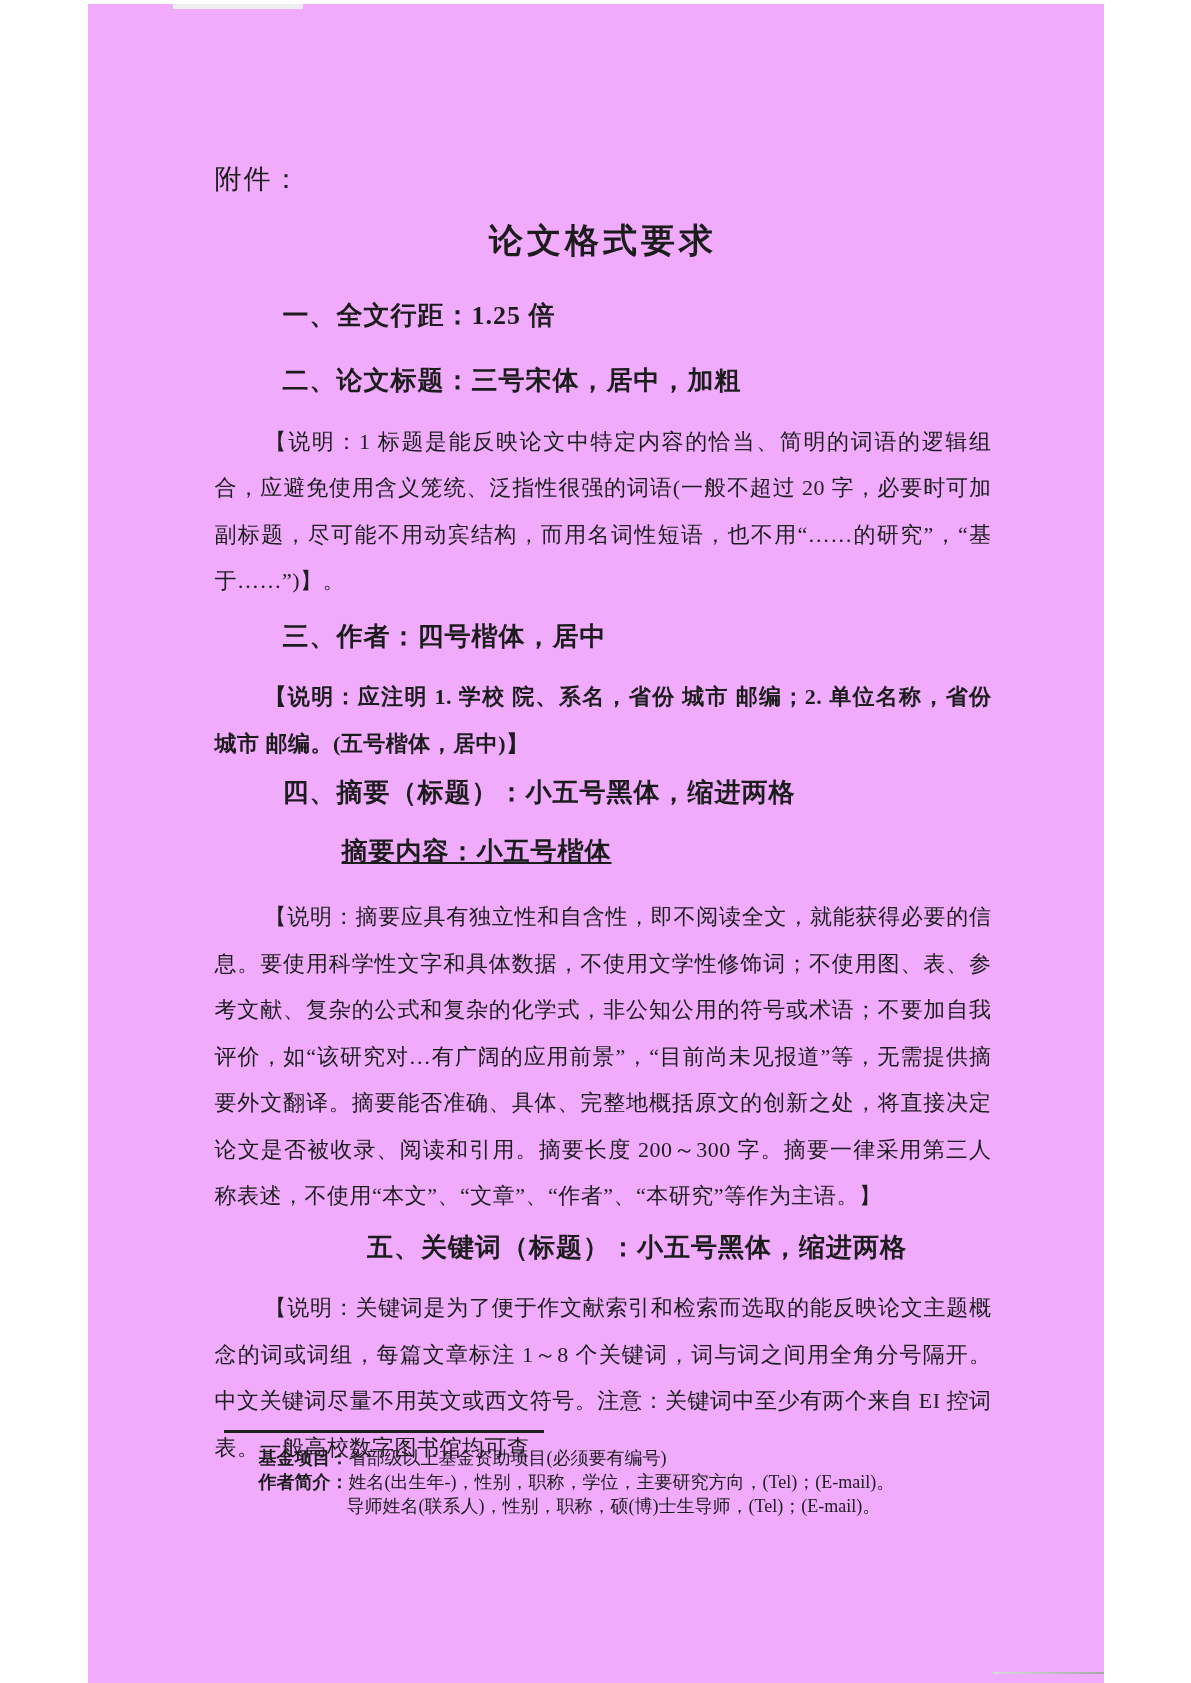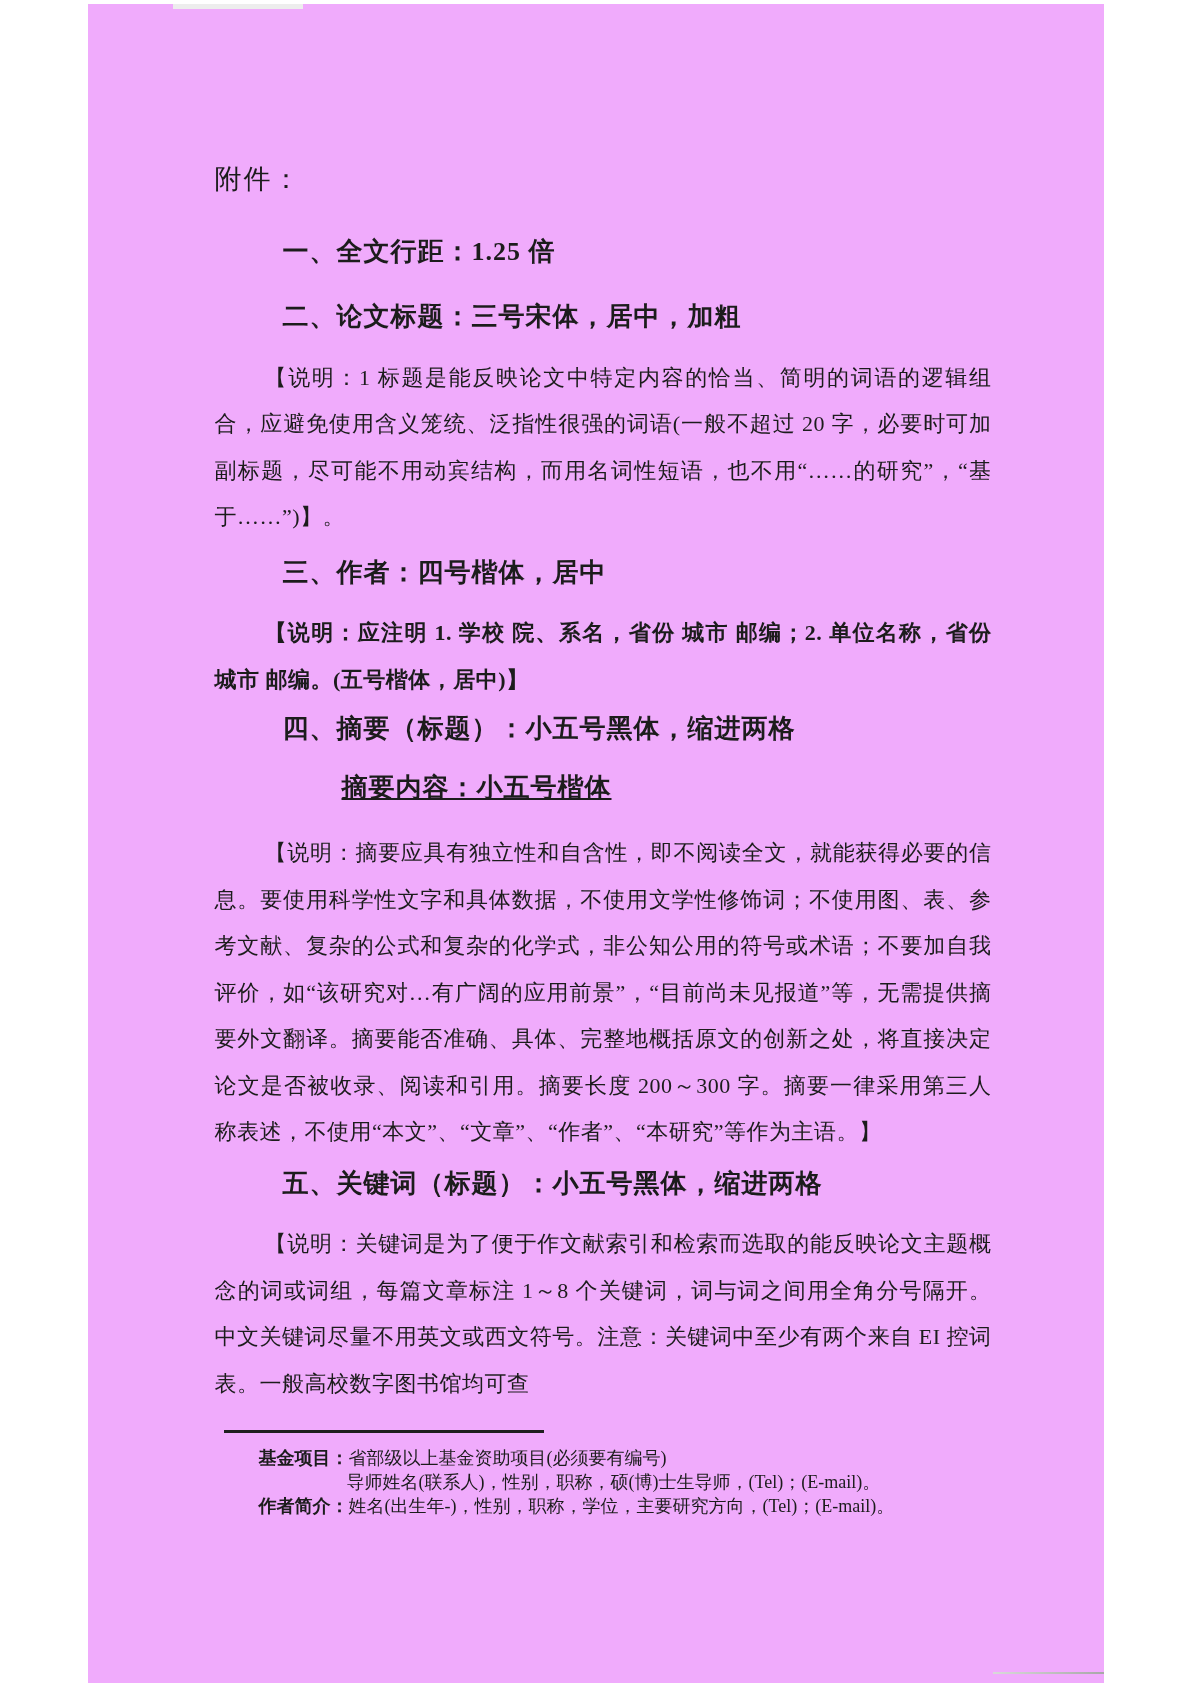--- a/index.html
+++ b/index.html
@@ -51,21 +51,21 @@
     font-weight: 700;
     padding-left: 127px;
     letter-spacing: 1px;
     text-decoration: underline;
   }
   .h1-m { margin-top: 40px; }
   .h2-m { margin-top: 33px; }
   .h3-m { margin-top: 16px; }
   .h4-m { margin-top: 10px; }
   .sub4-m { margin-top: 27px; }
-  .h5-m { margin-top: 12px; }
+  .h5-m { margin-top: 12px; text-align: center; }
   .sub5-m { margin-top: 27px; }
   .para {
     margin: 0;
     font-size: 22px;
     line-height: 46.5px;
     text-align: justify;
     text-indent: 50px;
     letter-spacing: 0.5px;
   }
   .p2-m { margin-top: 16px; }
@@ -105,20 +105,21 @@
 </style>
 </head>
 <body>
 
 <div class="page">
 
   <div class="scan-smudge-top"></div>
 
   <div class="attachment">附件：</div>
 
+  <h1 class="doc-title">论文格式要求</h1>
 
   <h2 class="sec-heading h1-m">一、全文行距：1.25 倍</h2>
 
   <h2 class="sec-heading h2-m">二、论文标题：三号宋体，居中，加粗</h2>
 
   <p class="para p2-m">【说明：1 标题是能反映论文中特定内容的恰当、简明的词语的逻辑组合，应避免使用含义笼统、泛指性很强的词语(一般不超过 20 字，必要时可加副标题，尽可能不用动宾结构，而用名词性短语，也不用“……的研究”，“基于……”)】。</p>
 
   <h2 class="sec-heading h3-m">三、作者：四号楷体，居中</h2>
 
   <p class="para p3-m">【说明：应注明 1.  学校  院、系名，省份  城市  邮编；2.  单位名称，省份  城市  邮编。(五号楷体，居中)】</p>
@@ -132,23 +133,23 @@
   <h2 class="sec-heading h5-m">五、关键词（标题）：小五号黑体，缩进两格</h2>
 
 
   <p class="para p5-m">【说明：关键词是为了便于作文献索引和检索而选取的能反映论文主题概念的词或词组，每篇文章标注 1～8 个关键词，词与词之间用全角分号隔开。中文关键词尽量不用英文或西文符号。注意：关键词中至少有两个来自 EI 控词表。一般高校数字图书馆均可查</p>
 
   <div class="footnote">
     <div class="fn-separator"></div>
     <div class="fn-row">
       <span class="fn-label">基金项目：</span><span>省部级以上基金资助项目(必须要有编号)</span>
     </div>
+    <div class="fn-row">
+      <span class="fn-label">作者简介：</span><span>姓名(出生年-)，性别，职称，学位，主要研究方向，(Tel)；(E-mail)。</span>
+    </div>
     <div class="fn-row fn-indent">
       <span>导师姓名(联系人)，性别，职称，硕(博)士生导师，(Tel)；(E-mail)。</span>
-    </div>
-    <div class="fn-row">
-      <span class="fn-label">作者简介：</span><span>姓名(出生年-)，性别，职称，学位，主要研究方向，(Tel)；(E-mail)。</span>
     </div>
   </div>
 
   <div class="scan-line-bottom"></div>
 
 </div>
 
 </body></html>

